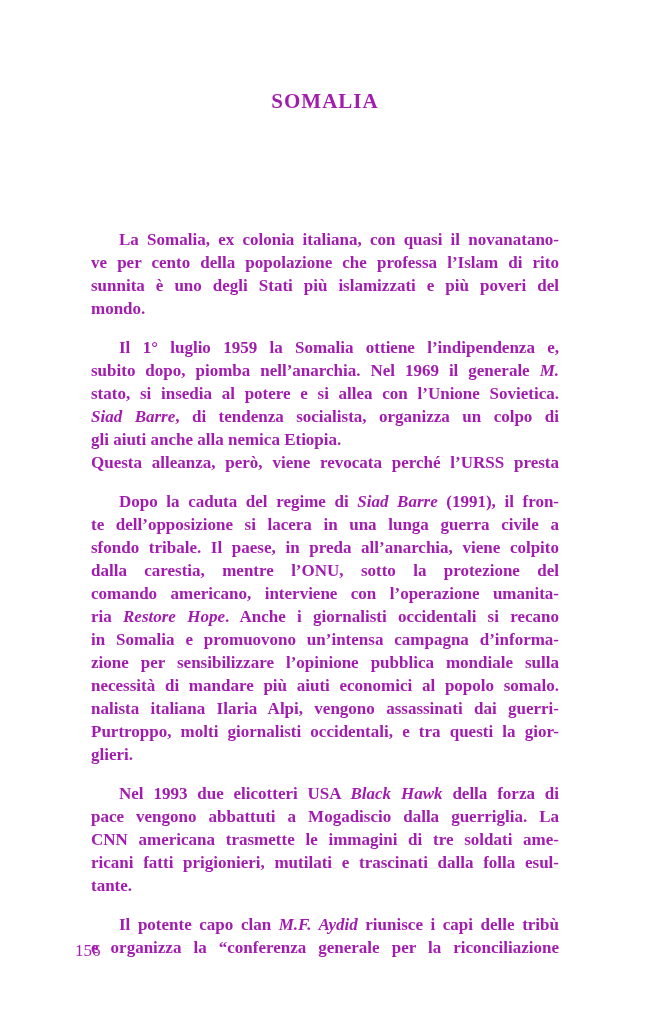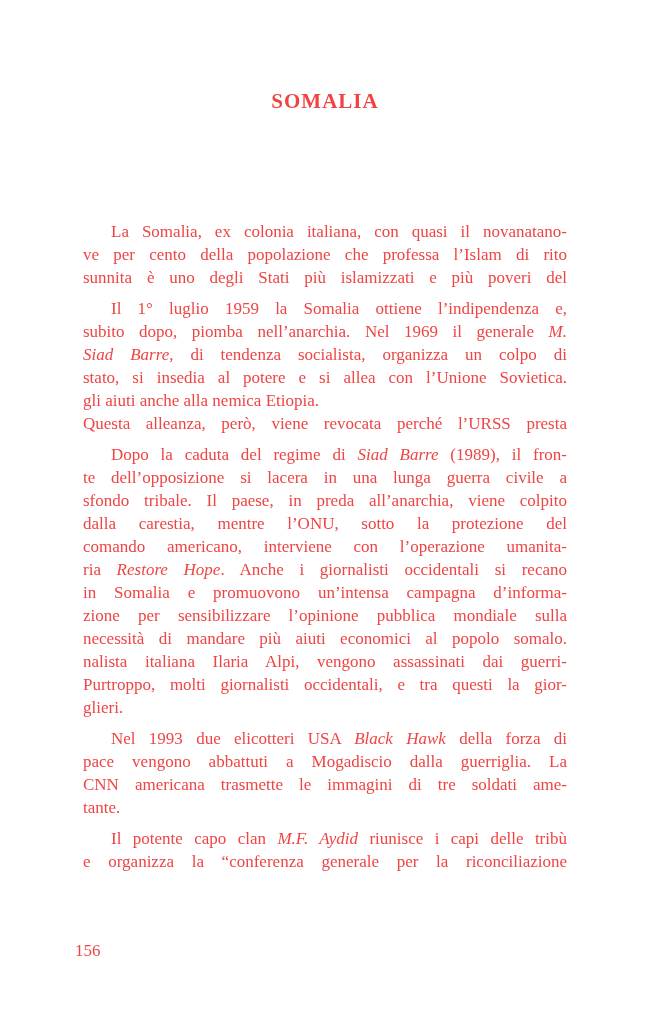--- a/index.html
+++ b/index.html
@@ -2,41 +2,41 @@
 <html lang="it"><head>
 <meta charset="utf-8">
 <style>
   html, body { margin: 0; padding: 0; background: #ffffff; }
   .page {
     position: relative;
     width: 650px;
     height: 1012px;
     background: #ffffff;
     font-family: "Liberation Serif", serif;
-    color: #ef4444;
+    color: #a21caf;
     overflow: hidden;
   }
   .title {
     position: absolute;
     top: 89px;
     left: 75px;
     width: 500px;
     margin: 0;
     text-align: center;
     font-size: 21px;
     font-weight: bold;
     letter-spacing: 1px;
   }
   .body-text {
     position: absolute;
     top: 212px;
     left: 75px;
     width: 500px;
   }
-  .paragraph { margin: 8px; padding: 0; }
+  .paragraph { margin: 16px; padding: 0; font-weight: bold; }
   .line {
     font-size: 17px;
     line-height: 23px;
     text-align: justify;
     text-align-last: justify;
     text-justify: inter-word;
   }
   .line.pfirst { text-indent: 28px; }
   .line.plast { text-align-last: left; }
   .italic { font-style: italic; }
@@ -52,47 +52,49 @@
 <body>
 
 <div class="page">
   <h1 class="title">SOMALIA</h1>
 
   <main class="body-text" id="body-text">
       <div class="paragraph">
         <div class="line pfirst"><span>La Somalia, ex colonia italiana, con quasi il novanatano-</span></div>
         <div class="line"><span>ve per cento della popolazione che professa l’Islam di rito</span></div>
         <div class="line"><span>sunnita è uno degli Stati più islamizzati e più poveri del</span></div>
+        <div class="line plast"><span>mondo.</span></div>
       </div>
       <div class="paragraph">
         <div class="line pfirst"><span>Il 1° luglio 1959 la Somalia ottiene l’indipendenza e,</span></div>
         <div class="line"><span>subito dopo, piomba nell’anarchia. Nel 1969 il generale </span><span class="italic">M.</span></div>
+        <div class="line"><span>stato, si insedia al potere e si allea con l’Unione Sovietica.</span></div>
         <div class="line"><span class="italic">Siad Barre</span><span>, di tendenza socialista, organizza un colpo di</span></div>
-        <div class="line"><span>stato, si insedia al potere e si allea con l’Unione Sovietica.</span></div>
         <div class="line plast"><span>gli aiuti anche alla nemica Etiopia.</span></div>
         <div class="line"><span>Questa alleanza, però, viene revocata perché l’URSS presta</span></div>
       </div>
       <div class="paragraph">
-        <div class="line pfirst"><span>Dopo la caduta del regime di </span><span class="italic">Siad Barre</span><span> (1989), il fron-</span></div>
+        <div class="line pfirst"><span>Dopo la caduta del regime di </span><span class="italic">Siad Barre</span><span> (1991), il fron-</span></div>
         <div class="line"><span>te dell’opposizione si lacera in una lunga guerra civile a</span></div>
         <div class="line"><span>sfondo tribale. Il paese, in preda all’anarchia, viene colpito</span></div>
         <div class="line"><span>dalla carestia, mentre l’ONU, sotto la protezione del</span></div>
         <div class="line"><span>comando americano, interviene con l’operazione umanita-</span></div>
         <div class="line"><span>ria </span><span class="italic">Restore Hope</span><span>. Anche i giornalisti occidentali si recano</span></div>
         <div class="line"><span>in Somalia e promuovono un’intensa campagna d’informa-</span></div>
         <div class="line"><span>zione per sensibilizzare l’opinione pubblica mondiale sulla</span></div>
         <div class="line"><span>necessità di mandare più aiuti economici al popolo somalo.</span></div>
         <div class="line"><span>nalista italiana Ilaria Alpi, vengono assassinati dai guerri-</span></div>
         <div class="line"><span>Purtroppo, molti giornalisti occidentali, e tra questi la gior-</span></div>
         <div class="line plast"><span>glieri.</span></div>
       </div>
       <div class="paragraph">
         <div class="line pfirst"><span>Nel 1993 due elicotteri USA </span><span class="italic">Black Hawk</span><span> della forza di</span></div>
         <div class="line"><span>pace vengono abbattuti a Mogadiscio dalla guerriglia. La</span></div>
         <div class="line"><span>CNN americana trasmette le immagini di tre soldati ame-</span></div>
+        <div class="line"><span>ricani fatti prigionieri, mutilati e trascinati dalla folla esul-</span></div>
         <div class="line plast"><span>tante.</span></div>
       </div>
       <div class="paragraph">
         <div class="line pfirst"><span>Il potente capo clan </span><span class="italic">M.F. Aydid</span><span> riunisce i capi delle tribù</span></div>
         <div class="line"><span>e organizza la “conferenza generale per la riconciliazione</span></div>
       </div>
     </main>
 
   <div class="page-number">156</div>
 </div>

